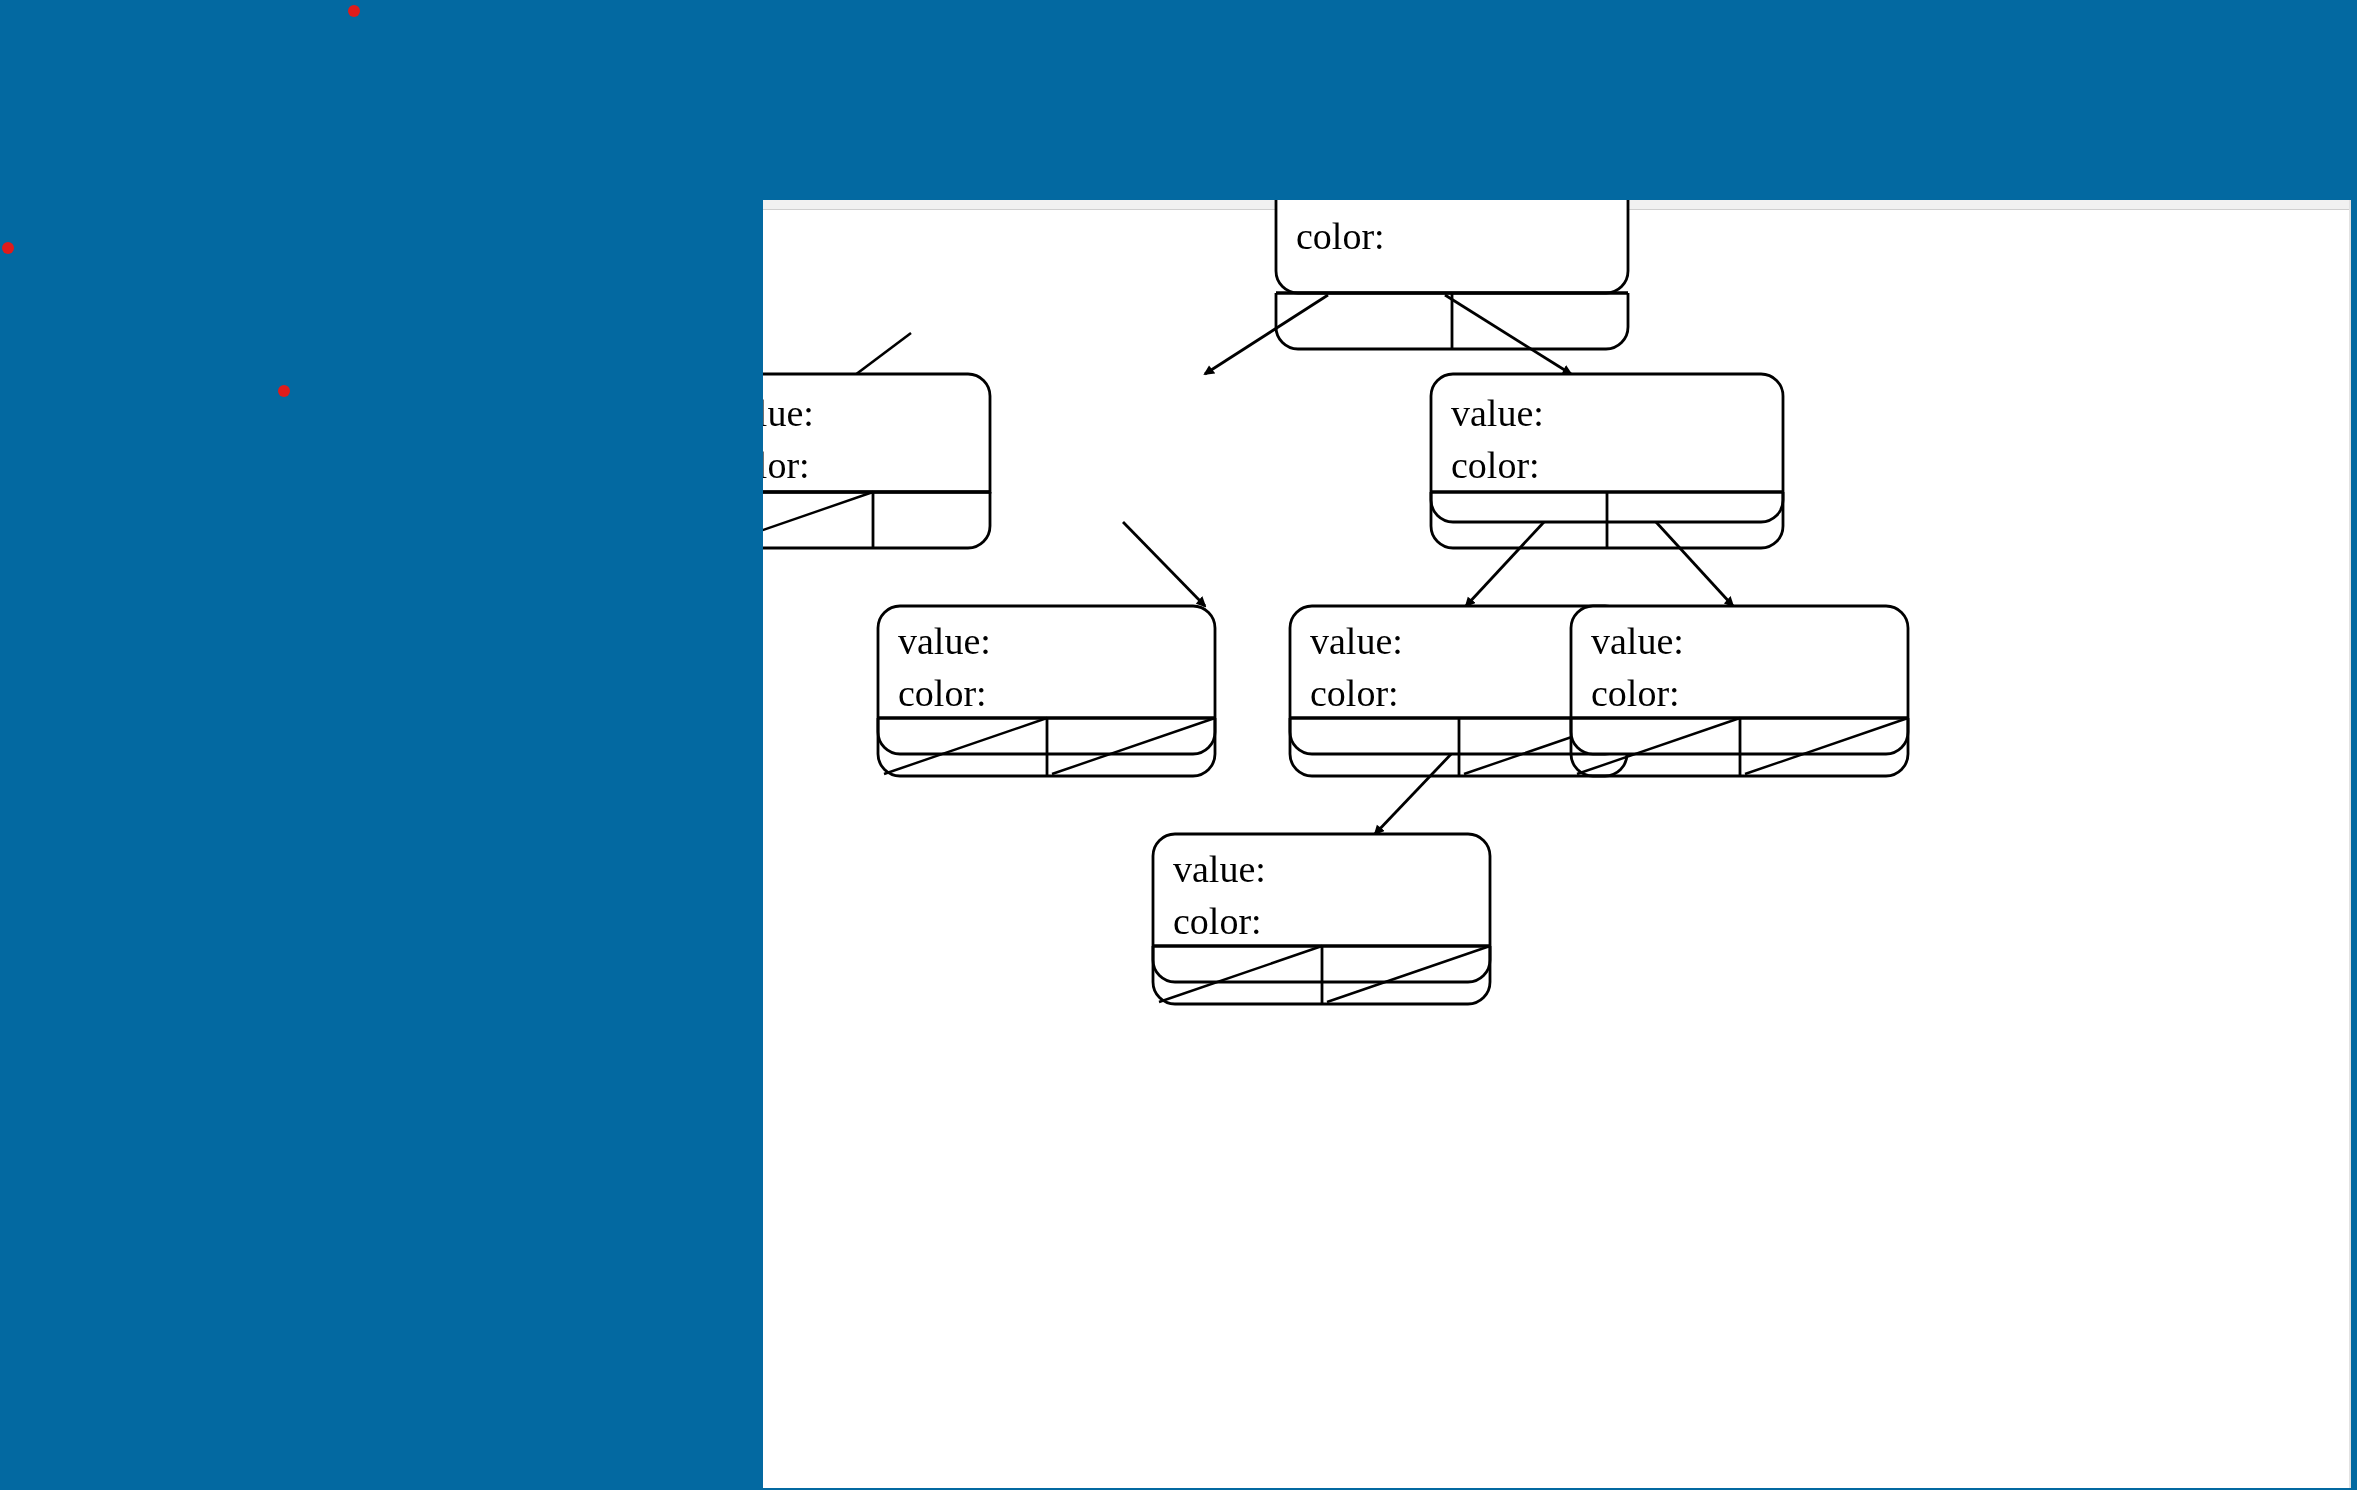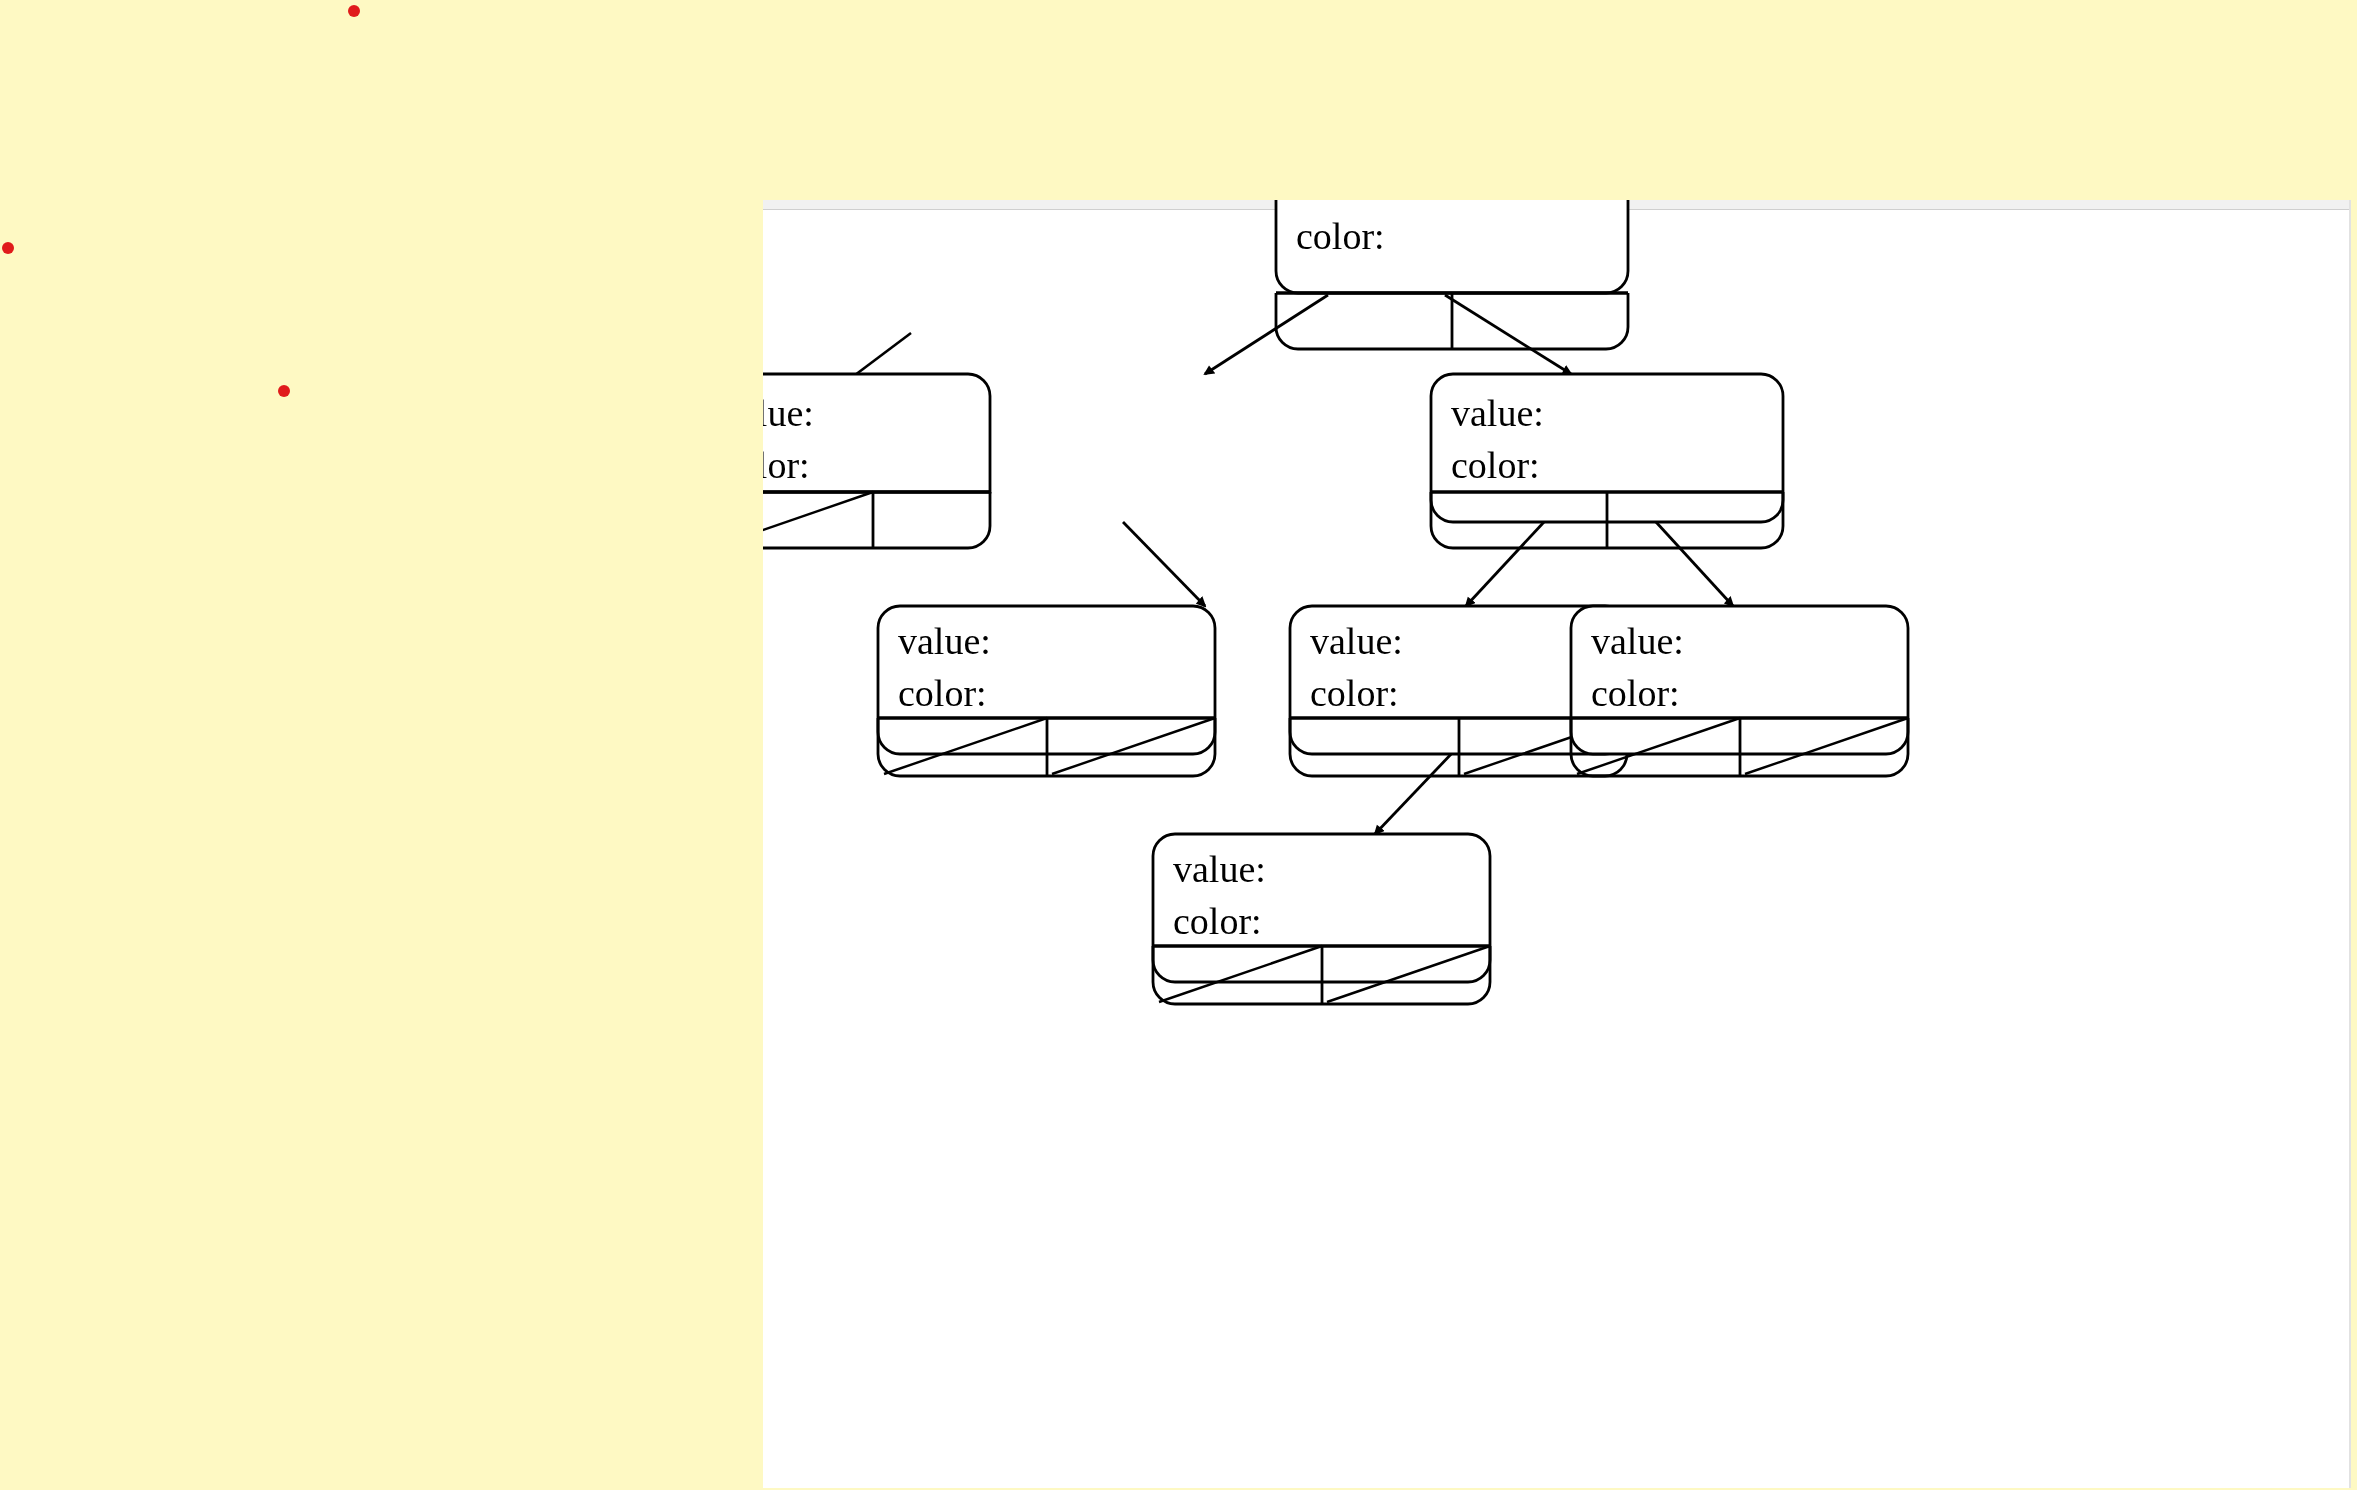--- a/index.html
+++ b/index.html
@@ -4,21 +4,21 @@
 <style>
   html, body {
     margin: 0;
     padding: 0;
     background: #000000;
   }
   #screen {
     position: relative;
     width: 2357px;
     height: 1490px;
-    background: #fef9c3;
+    background: #0369a1;
     overflow: hidden;
   }
 
   
   .marker-dot {
     position: absolute;
     width: 12px;
     height: 12px;
     border-radius: 50%;
     background: #e01b1b;

